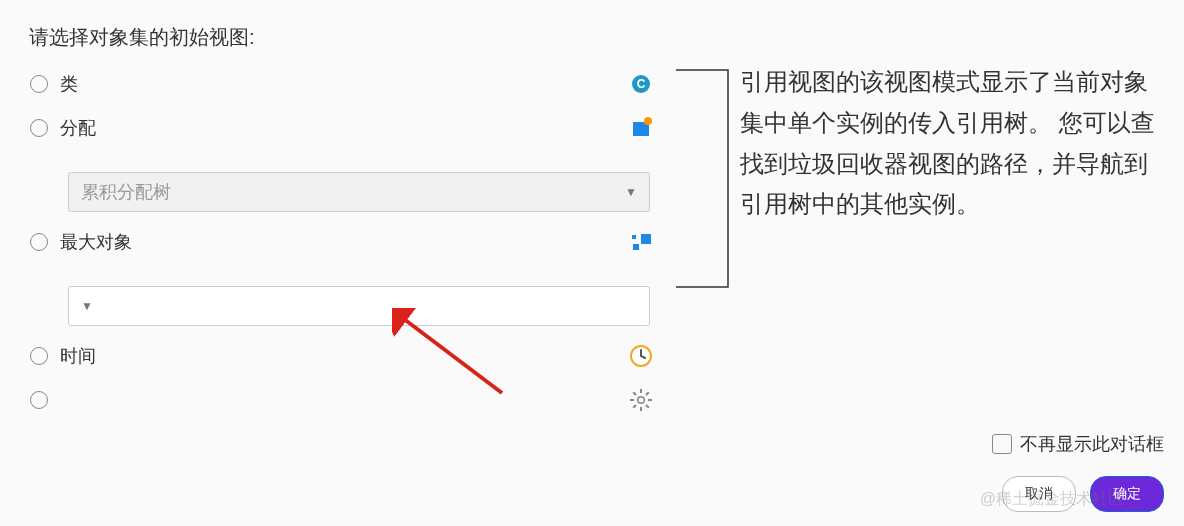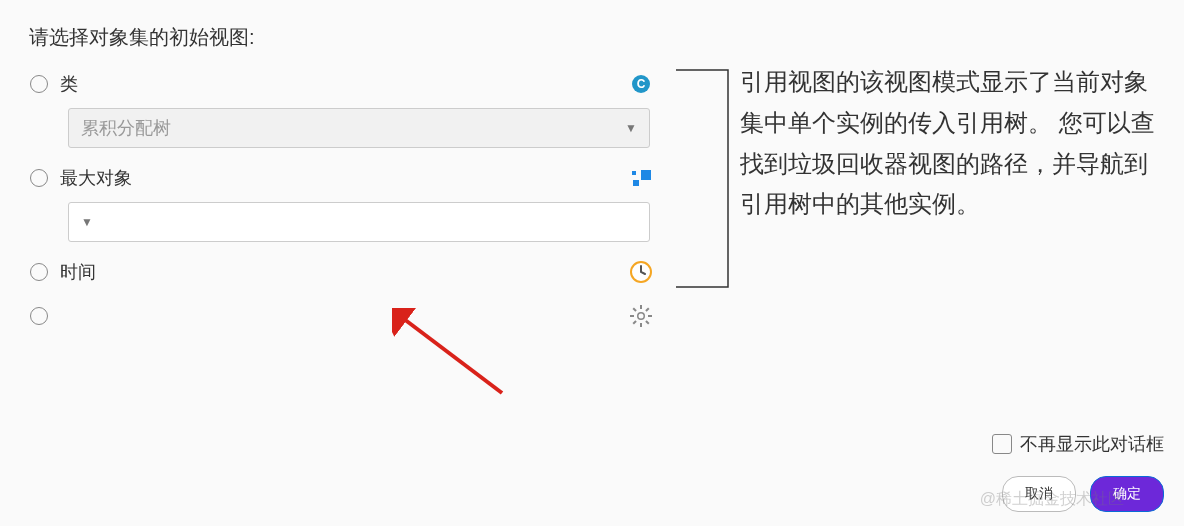--- a/index.html
+++ b/index.html
@@ -66,21 +66,21 @@
       margin-left: 38px;
       width: 582px;
       height: 40px;
       border: 1px solid #ccc;
       border-radius: 3px;
       background: #fff;
       display: flex;
       align-items: center;
       padding: 0 12px;
       margin-bottom: 8px;
-      margin-top: 2px;
+      margin-top: 22px;
     }
     .dropdown.disabled {
       background: #f1f1f1;
       color: #999;
     }
     .dropdown-text {
       flex: 1;
       font-size: 18px;
     }
     .dropdown-caret {
@@ -174,20 +174,30 @@
     <span class="radio"></span>
     <span class="option-label">类</span>
     <span class="option-icon">
       <svg viewBox="0 0 24 24">
           <circle cx="12" cy="12" r="9" fill="#2196c9"></circle>
           <text x="12" y="16" text-anchor="middle" font-size="12" fill="#fff" font-weight="bold">C</text>
         </svg>
     </span>
   </div>
 
+  <div class="option-row">
+    <span class="radio"></span>
+    <span class="option-label">分配</span>
+    <span class="option-icon">
+      <svg viewBox="0 0 24 24">
+          <rect x="4" y="6" width="16" height="14" fill="#1e88e5"></rect>
+          <circle cx="19" cy="5" r="4" fill="#ff9800"></circle>
+        </svg>
+    </span>
+  </div>
 
   <div class="dropdown disabled">
     <span class="dropdown-text">累积分配树</span>
     <span class="dropdown-caret">▼</span>
   </div>
 
   <div class="option-row">
     <span class="radio"></span>
     <span class="option-label">最大对象</span>
     <span class="option-icon">

